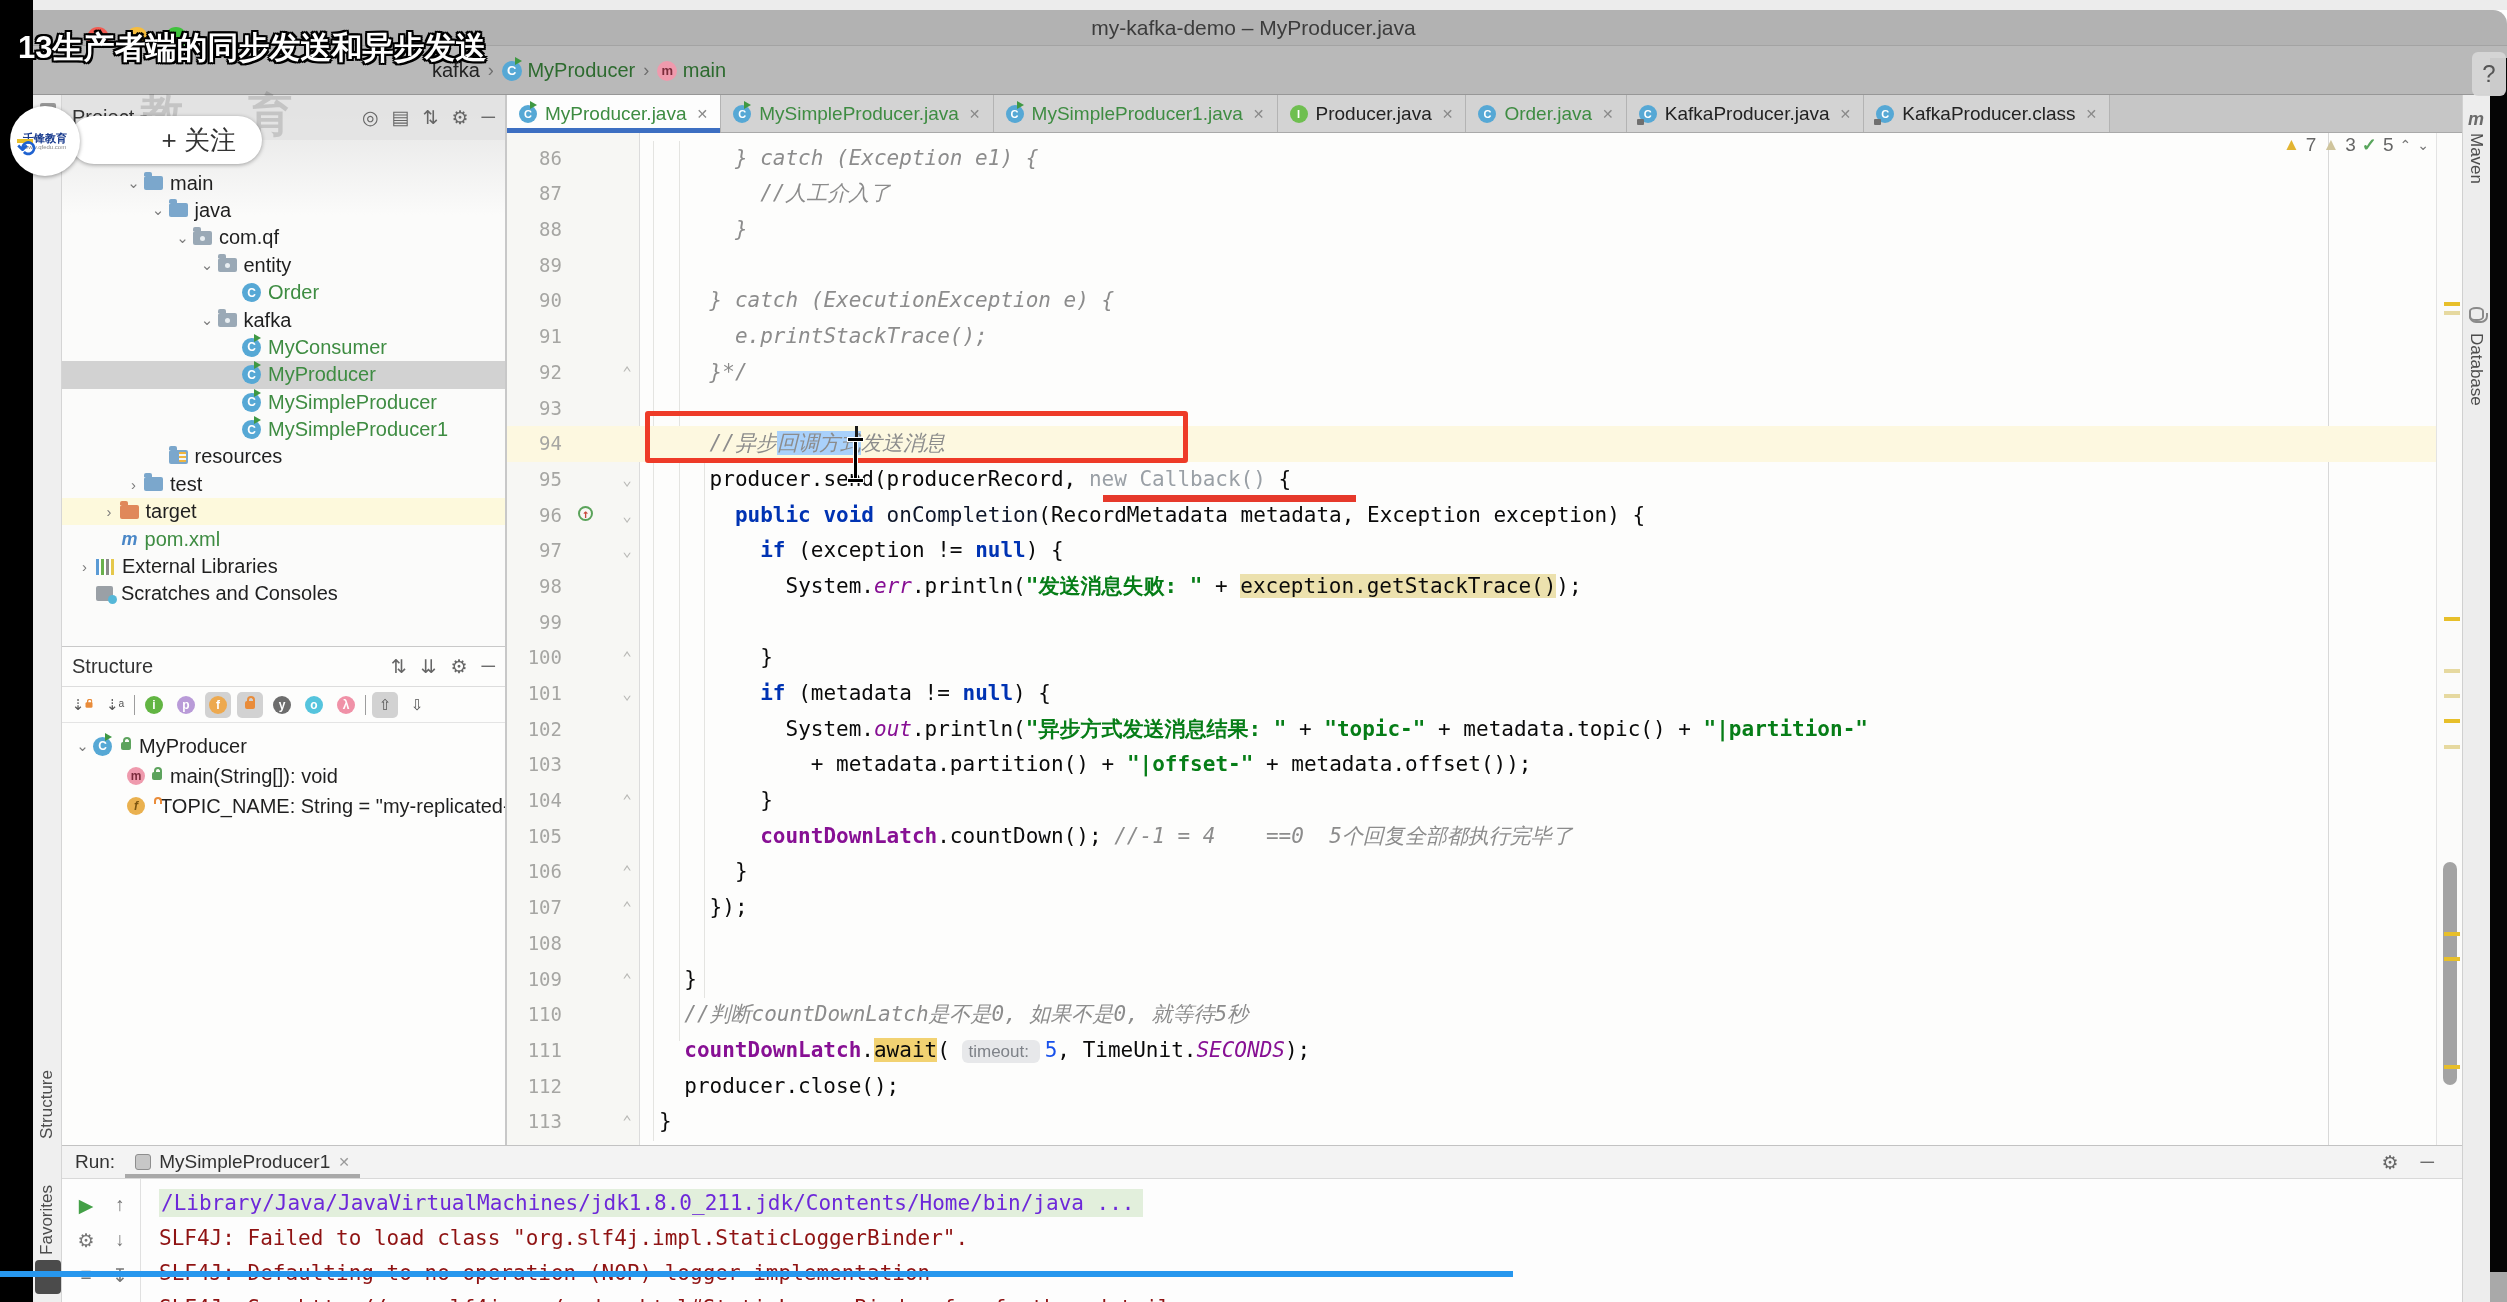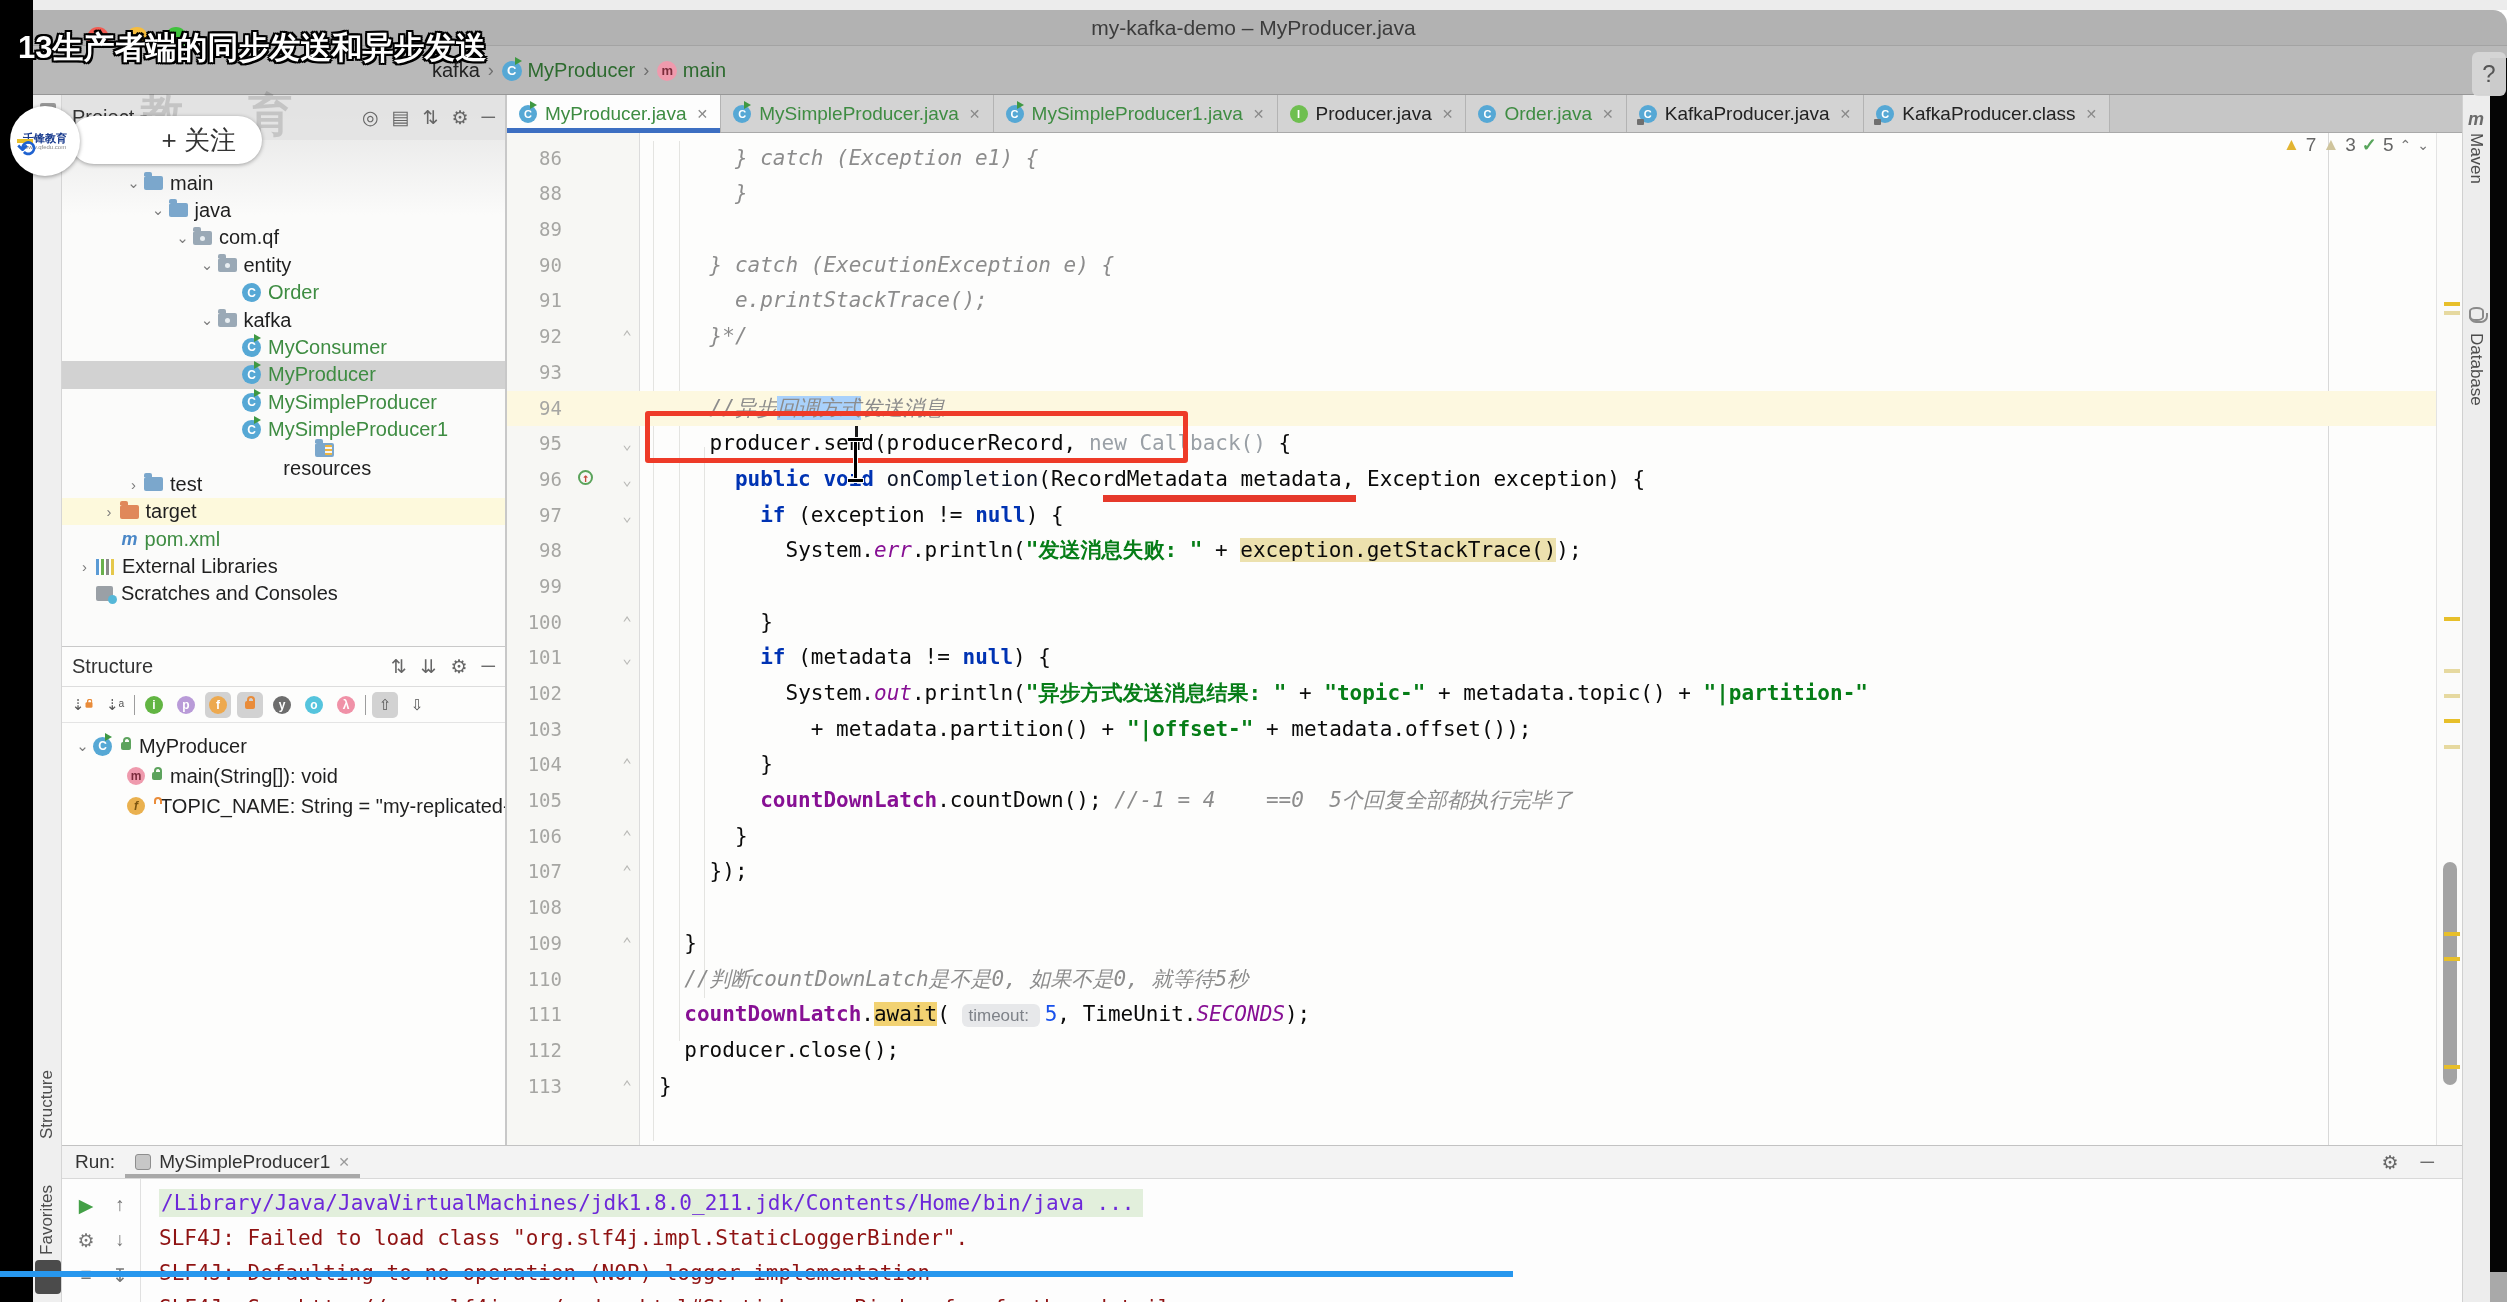--- a/index.html
+++ b/index.html
@@ -322,21 +322,21 @@
         <div class="trow" data-interactable="true" style="padding-left: 161px;">
           <span class="chev" data-interactable="false"></span>
           <span class="ic-class run" data-interactable="false">C</span>
           <span class="tlabel g" data-interactable="false">MySimpleProducer</span>
         </div>
         <div class="trow" data-interactable="true" style="padding-left: 161px;">
           <span class="chev" data-interactable="false"></span>
           <span class="ic-class run" data-interactable="false">C</span>
           <span class="tlabel g" data-interactable="false">MySimpleProducer1</span>
         </div>
-        <div class="trow" data-interactable="true" style="padding-left: 87.5px; flex-direction: column;">
+        <div class="trow" data-interactable="true" style="padding-left: 87.5px;">
           <span class="chev" data-interactable="false"></span>
           <span class="ic-folder res" data-interactable="false"></span>
           <span class="tlabel" data-interactable="false">resources</span>
         </div>
         <div class="trow" data-interactable="true" style="padding-left: 63px;">
           <span class="chev" data-interactable="true">›</span>
           <span class="ic-folder" data-interactable="false"></span>
           <span class="tlabel" data-interactable="false">test</span>
         </div>
         <div class="trow hil" data-interactable="true" style="padding-left: 38.5px;">
@@ -467,20 +467,21 @@
 
   <div id="editor" data-interactable="true">
     <div id="gutterbg" data-interactable="false"></div>
     <div class="guide" style="left:146px;top:8px;height:1000px;" data-interactable="false"></div>
     <div class="guide" style="left:172px;top:8px;height:900px;" data-interactable="false"></div>
     <div class="guide" style="left:197px;top:314px;height:551px;" data-interactable="false"></div>
     <div id="marginline" data-interactable="false"></div>
     <div id="lines" data-interactable="false">
         <div class="cl" data-interactable="true"><span class="ln" data-interactable="true">85</span><span class="lg" data-interactable="false"></span><span class="lc" data-interactable="false" style="padding-left: 120.2px;"><span class="cmt" data-interactable="false">RecordMetadata metadata = producer.send(producerRecord).get();</span></span></div>
         <div class="cl" data-interactable="true"><span class="ln" data-interactable="true">86</span><span class="lg" data-interactable="false"></span><span class="lc" data-interactable="false" style="padding-left: 94.9px;"><span class="cmt" data-interactable="false">} catch (Exception e1) {</span></span></div>
+        <div class="cl" data-interactable="true"><span class="ln" data-interactable="true">87</span><span class="lg" data-interactable="false"></span><span class="lc" data-interactable="false" style="padding-left: 120.2px;"><span class="cmt" data-interactable="false">//人工介入了</span></span></div>
         <div class="cl" data-interactable="true"><span class="ln" data-interactable="true">88</span><span class="lg" data-interactable="false"></span><span class="lc" data-interactable="false" style="padding-left: 94.9px;"><span class="cmt" data-interactable="false">}</span></span></div>
         <div class="cl" data-interactable="true"><span class="ln" data-interactable="true">89</span><span class="lg" data-interactable="false"></span><span class="lc" data-interactable="false" style="padding-left: 19px;"></span></div>
         <div class="cl" data-interactable="true"><span class="ln" data-interactable="true">90</span><span class="lg" data-interactable="false"></span><span class="lc" data-interactable="false" style="padding-left: 69.6px;"><span class="cmt" data-interactable="false">} catch (ExecutionException e) {</span></span></div>
         <div class="cl" data-interactable="true"><span class="ln" data-interactable="true">91</span><span class="lg" data-interactable="false"></span><span class="lc" data-interactable="false" style="padding-left: 94.9px;"><span class="cmt" data-interactable="false">e.printStackTrace();</span></span></div>
         <div class="cl" data-interactable="true"><span class="ln" data-interactable="true">92</span><span class="lg" data-interactable="false"><span class="fold" data-interactable="true">⌃</span></span><span class="lc" data-interactable="false" style="padding-left: 69.6px;"><span class="cmt" data-interactable="false">}*/</span></span></div>
         <div class="cl" data-interactable="true"><span class="ln" data-interactable="true">93</span><span class="lg" data-interactable="false"></span><span class="lc" data-interactable="false" style="padding-left: 19px;"></span></div>
         <div class="cl cur" data-interactable="true"><span class="ln" data-interactable="true">94</span><span class="lg" data-interactable="false"></span><span class="lc" data-interactable="false" style="padding-left: 69.6px;"><span class="cmt" data-interactable="false">//异步</span><span class="cmt sel" data-interactable="false">回调方式</span><span class="cmt" data-interactable="false">发送消息</span></span></div>
         <div class="cl" data-interactable="true"><span class="ln" data-interactable="true">95</span><span class="lg" data-interactable="false"><span class="fold" data-interactable="true">⌄</span></span><span class="lc" data-interactable="false" style="padding-left: 69.6px;"><span class="pln" data-interactable="false">producer.send(producerRecord, </span><span class="gry" data-interactable="false">new Callback() </span><span class="pln" data-interactable="false">{</span></span></div>
         <div class="cl" data-interactable="true"><span class="ln" data-interactable="true">96</span><span class="lg" data-interactable="false"><span class="ovr" data-interactable="true">↑</span><span class="fold" data-interactable="true">⌄</span></span><span class="lc" data-interactable="false" style="padding-left: 94.9px;"><span class="kw" data-interactable="false">public void </span><span class="mth" data-interactable="false">onCompletion</span><span class="pln" data-interactable="false">(RecordMetadata metadata, Exception exception) {</span></span></div>
         <div class="cl" data-interactable="true"><span class="ln" data-interactable="true">97</span><span class="lg" data-interactable="false"><span class="fold" data-interactable="true">⌄</span></span><span class="lc" data-interactable="false" style="padding-left: 120.2px;"><span class="kw" data-interactable="false">if </span><span class="pln" data-interactable="false">(exception != </span><span class="kw" data-interactable="false">null</span><span class="pln" data-interactable="false">) {</span></span></div>

